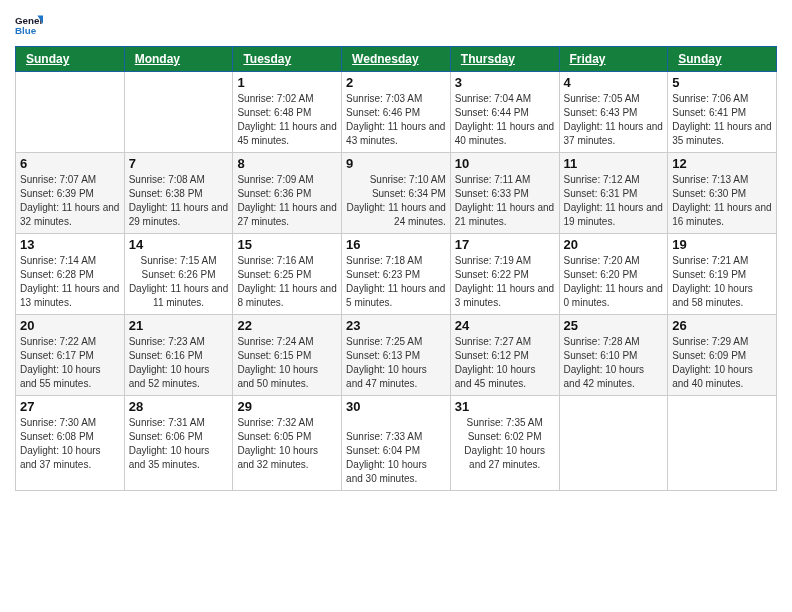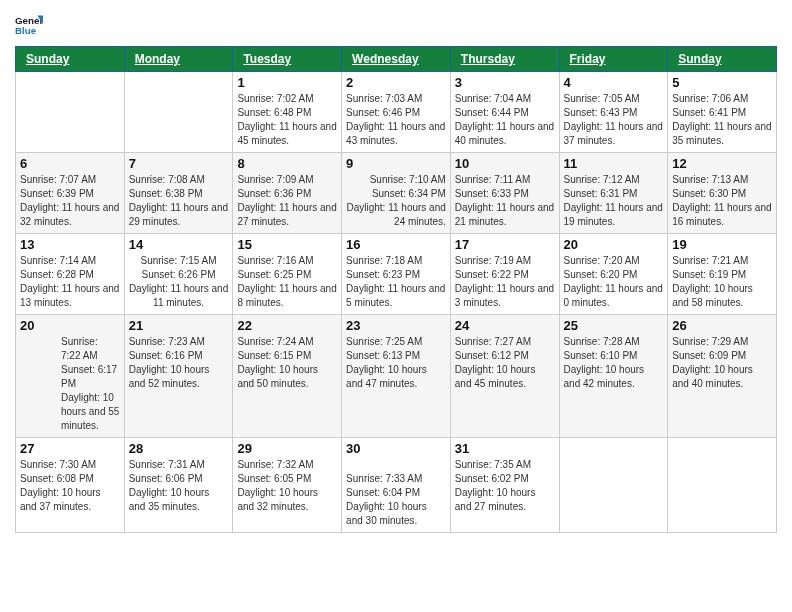--- a/index.html
+++ b/index.html
@@ -237,21 +237,21 @@
           <td>
             <span class="day-num">19</span>
             <div class="day-info" style="white-space: pre-line;">Sunrise: 7:21 AM
 Sunset: 6:19 PM
 Daylight: 10 hours and 58 minutes.</div>
           </td>
         </tr>
         <tr>
           <td>
             <span class="day-num">20</span>
-            <div class="day-info" style="white-space: pre-line; margin-left: 41px;">Sunrise: 7:22 AM
+            <div class="day-info" style="white-space: pre-line;">Sunrise: 7:22 AM
 Sunset: 6:17 PM
 Daylight: 10 hours and 55 minutes.</div>
           </td>
           <td>
             <span class="day-num">21</span>
             <div class="day-info" style="white-space: pre-line;">Sunrise: 7:23 AM
 Sunset: 6:16 PM
 Daylight: 10 hours and 52 minutes.</div>
           </td>
           <td>
@@ -305,21 +305,21 @@
 Daylight: 10 hours and 32 minutes.</div>
           </td>
           <td>
             <span class="day-num">30</span>
             <div class="day-info" style="white-space: pre-line; margin-top: 16px;">Sunrise: 7:33 AM
 Sunset: 6:04 PM
 Daylight: 10 hours and 30 minutes.</div>
           </td>
           <td>
             <span class="day-num">31</span>
-            <div class="day-info" style="white-space: pre-line;">Sunrise: 7:35 AM
+            <div class="day-info" style="white-space: pre-line; text-align: center;">Sunrise: 7:35 AM
 Sunset: 6:02 PM
 Daylight: 10 hours and 27 minutes.</div>
           </td>
           <td class="empty-cell"></td>
           <td class="empty-cell"></td>
         </tr>
       </tbody>
   </table>
 </div>
 

